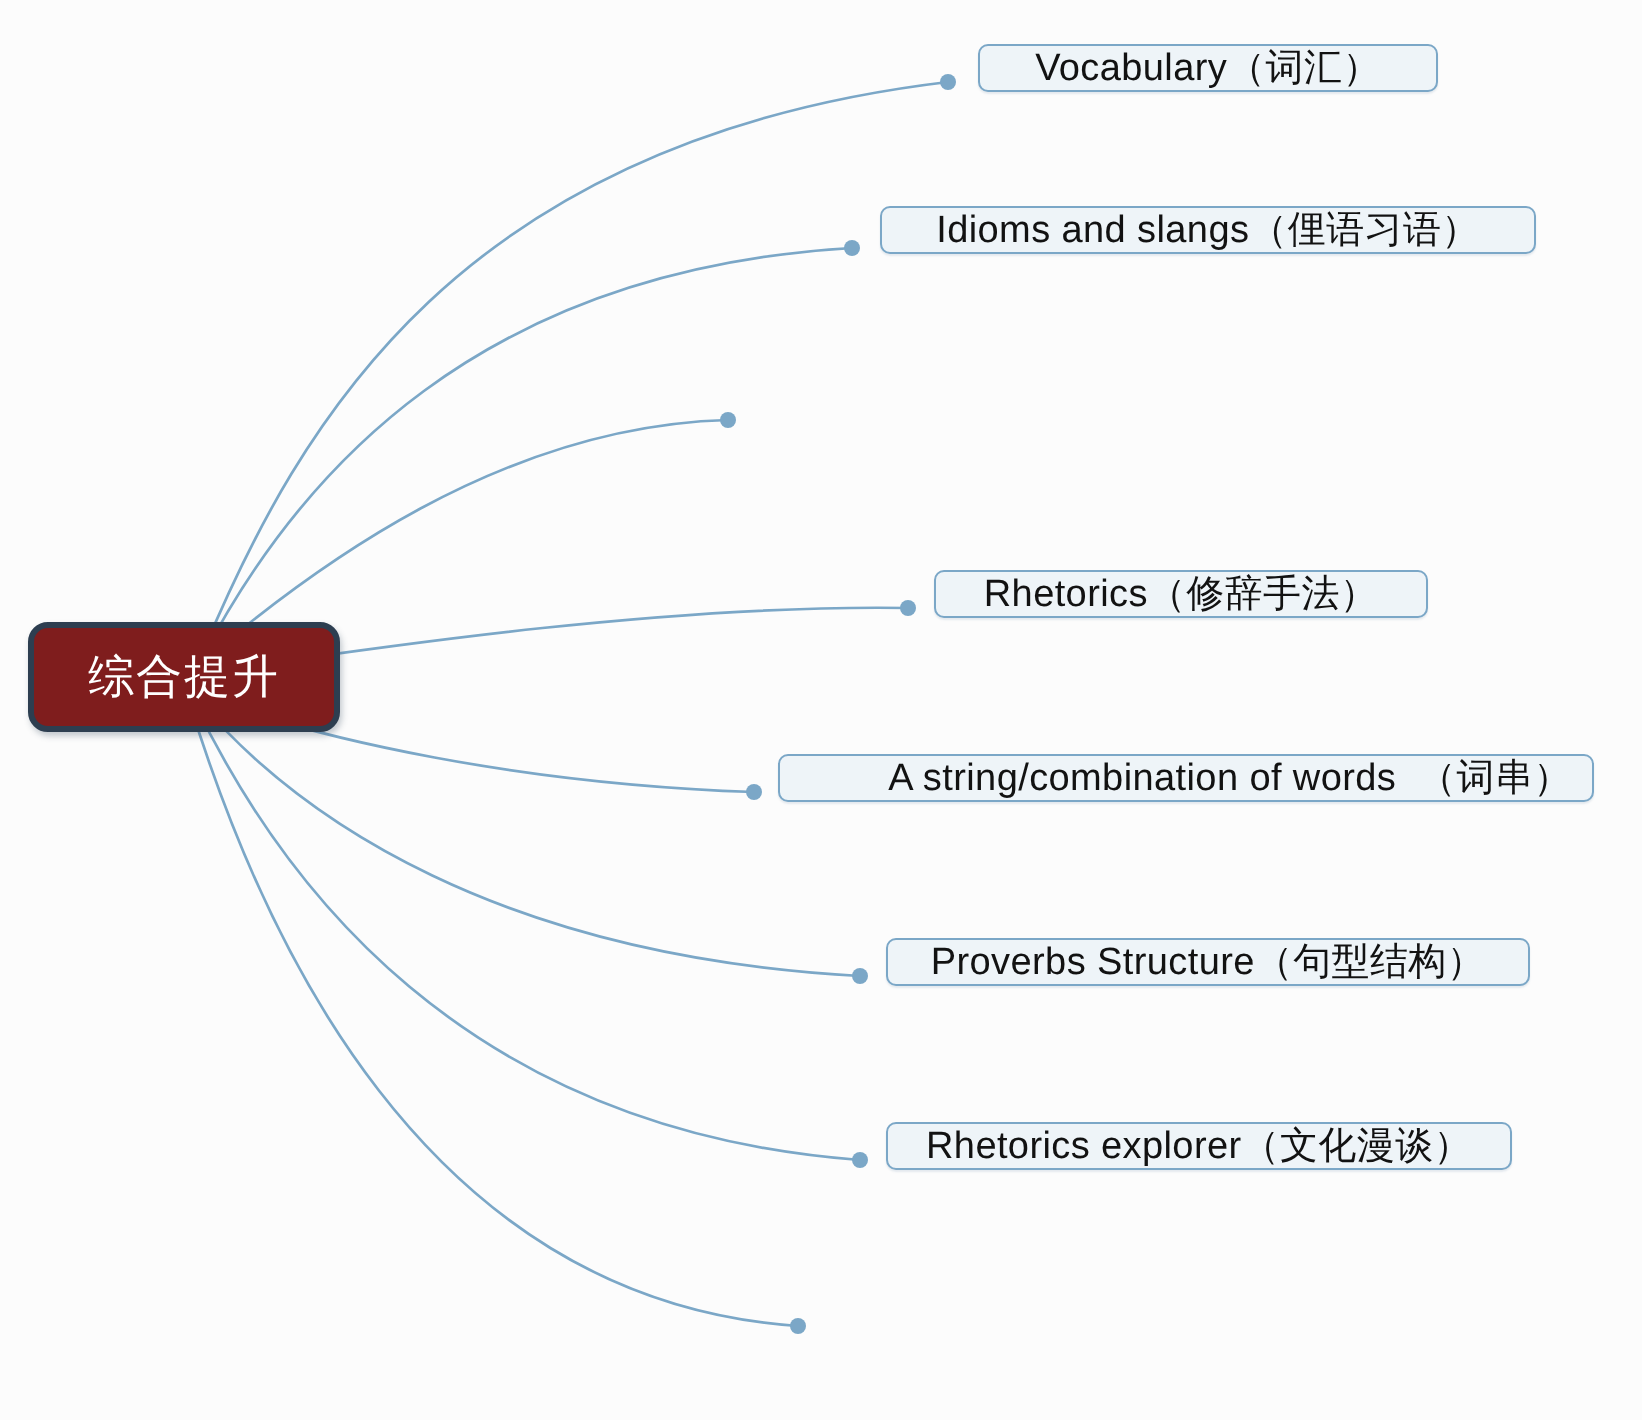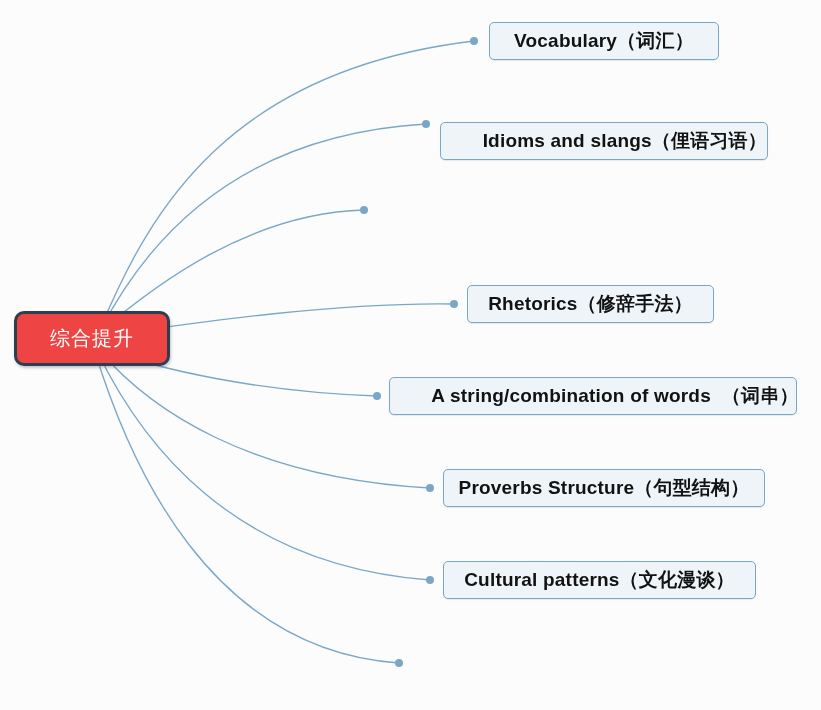--- a/index.html
+++ b/index.html
@@ -32,30 +32,29 @@
     justify-content: center;
     white-space: pre;
   }
   .child-node {
     background: #eef4f8;
     border: 1.4px solid #7ba7c7;
     border-radius: 5px;
     color: #121212;
     font-size: 19px;
     letter-spacing: 0.2px;
-    height: 38px;
+    height: 24px;
     box-shadow: 0 1px 1px rgba(120,150,175,0.18);
-    font-weight: bold;
   }
   .root-node {
-    background: #ef4444;
+    background: #7f1d1d;
     border: 3.5px solid #2d3e50;
     border-radius: 10px;
     color: #ffffff;
-    font-size: 20px;
+    font-size: 23px;
     letter-spacing: 1px;
     left: 14px;
     top: 311px;
     width: 156px;
     height: 55px;
     box-shadow: 1px 2px 3px rgba(60,80,100,0.30);
     z-index: 4;
   }
   .dot {
     position: absolute;
@@ -87,21 +86,21 @@
   <div class="node root-node">
     <span>综合提升</span>
   </div>
 
   <div class="dot" style="left:470px; top:37px;"></div>
   <div class="node child-node" style="left:489px; top:22px; width:230px;">
     <span>Vocabulary（词汇）</span>
   </div>
 
   <div class="dot" style="left:422px; top:120px;"></div>
-  <div class="node child-node" style="left:440px; top:122px; width:328px;justify-content:flex-end;">
+  <div class="node child-node" style="left:440px; top:103px; width:328px;">
     <span>Idioms and slangs（俚语习语）</span>
   </div>
 
   <div class="dot" style="left:360px; top:206px;"></div>
 
   <div class="dot" style="left:450px; top:300px;"></div>
   <div class="node child-node" style="left:467px; top:285px; width:247px;">
     <span>Rhetorics（修辞手法）</span>
   </div>
 
@@ -110,18 +109,18 @@
     <span>A string/combination of words  （词串）</span>
   </div>
 
   <div class="dot" style="left:426px; top:484px;"></div>
   <div class="node child-node" style="left:443px; top:469px; width:322px;">
     <span>Proverbs Structure（句型结构）</span>
   </div>
 
   <div class="dot" style="left:426px; top:576px;"></div>
   <div class="node child-node" style="left:443px; top:561px; width:313px;">
-    <span>Cultural patterns（文化漫谈）</span>
+    <span>Rhetorics explorer（文化漫谈）</span>
   </div>
 
   <div class="dot" style="left:395px; top:659px;"></div>
 
 </div>
 
 </body></html>

